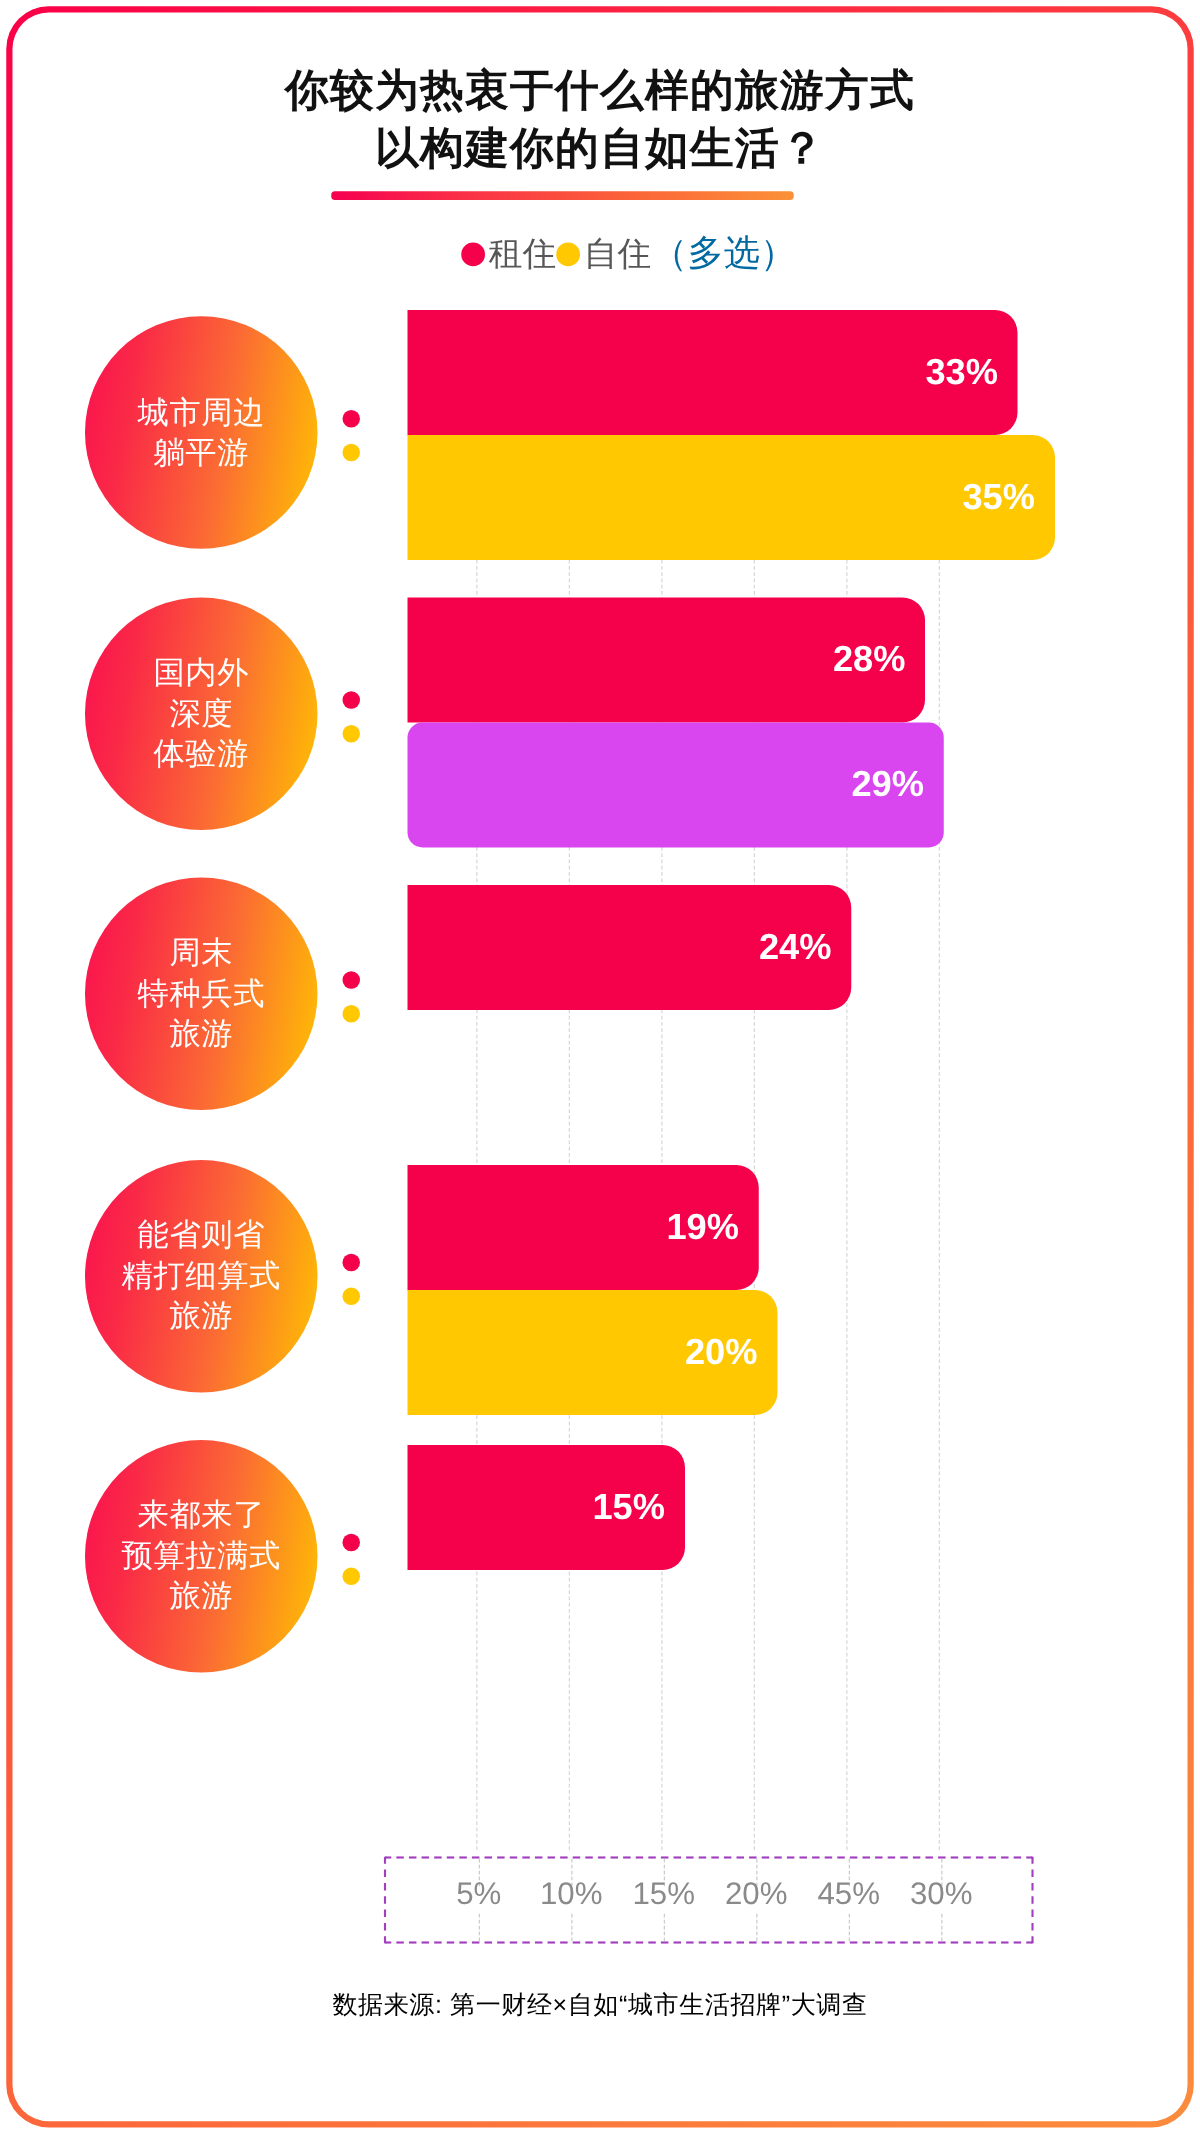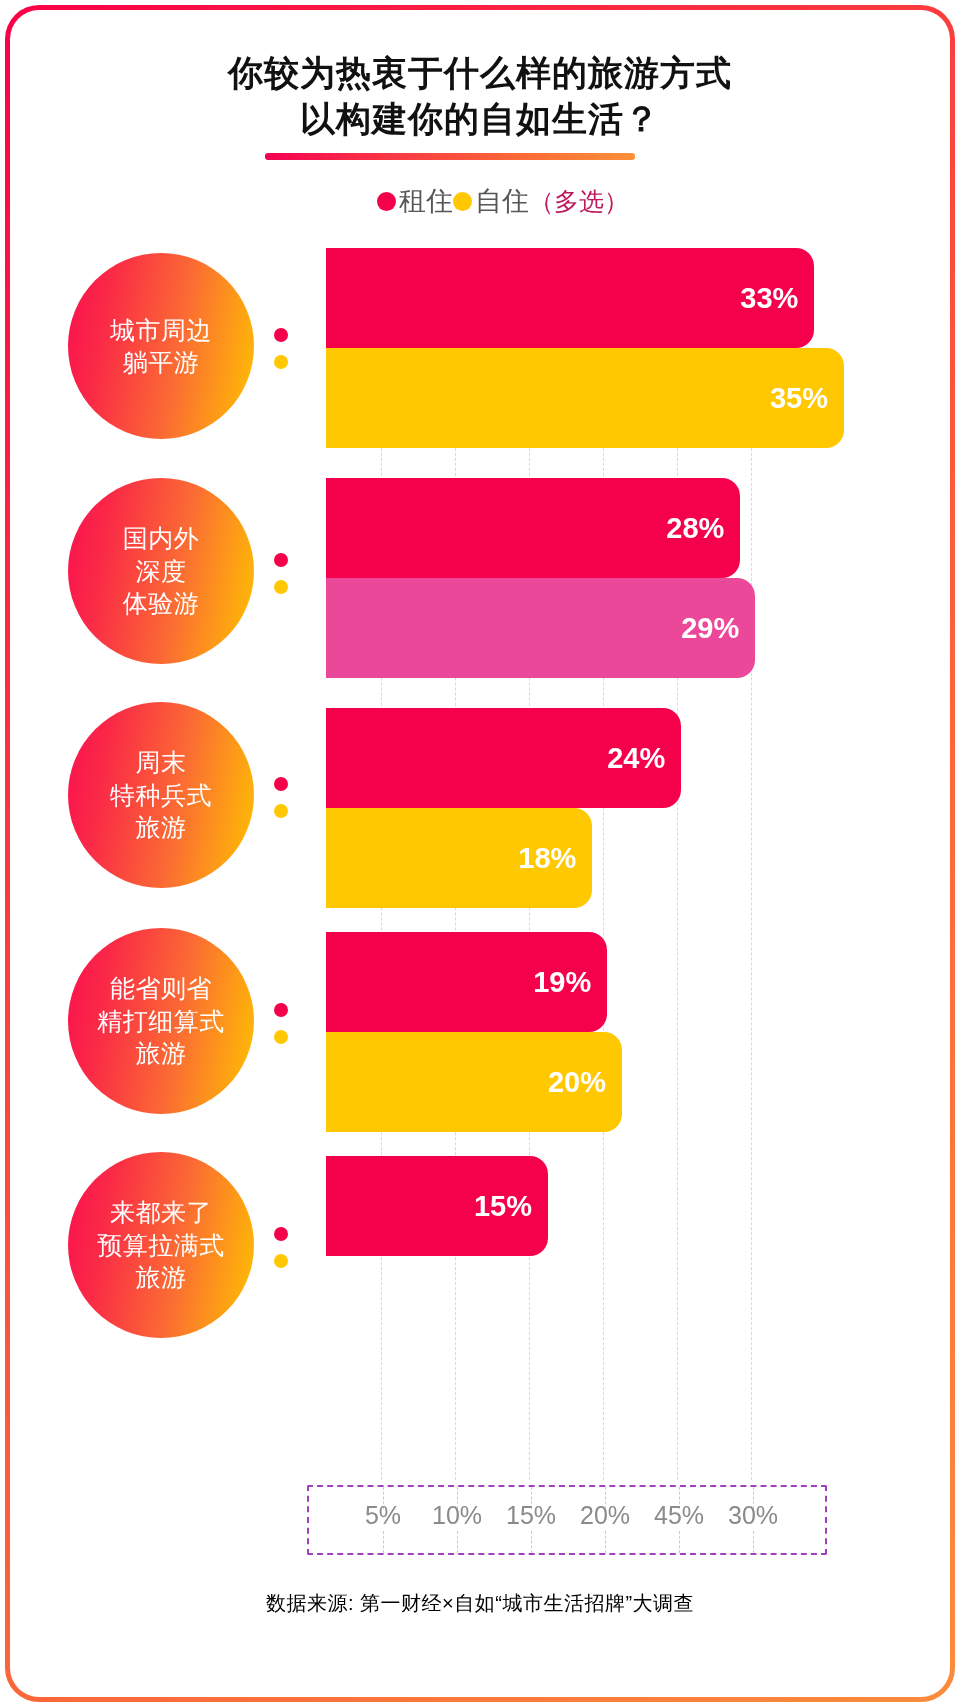--- a/index.html
+++ b/index.html
@@ -77,21 +77,21 @@
     justify-content: center;
     align-items: center;
     gap: 0px;
     padding-left: 46px;
   }
   .legend-item { display: flex; align-items: center; gap: 3px; }
   .legend-dot { width: 19px; height: 19px; border-radius: 50%; display: inline-block; }
   .legend-dot.red { background: #F5004B; }
   .legend-dot.yellow { background: #FFC800; }
   .legend-label { font-size: 27px; color: #575757; letter-spacing: 0px; }
-  .legend-note { font-size: 25px; color: #be185d; }
+  .legend-note { font-size: 29px; color: #0369a1; }
 
   
   .plot {
     position: absolute;
     left: 0; top: 240px;
     width: 960px;
     height: 1250px;
   }
 
   
@@ -283,42 +283,39 @@
 体验游</div>
             </div>
             <div class="dots" style="top: 313px;">
               <div class="mini-dot red"></div>
               <div class="mini-dot yellow"></div>
             </div>
             <div class="bars" style="top: 238px;">
               <div class="bar red" style="width: 414.4px; background: rgb(245, 0, 75);">
                 <span>28%</span>
               </div>
-              <div class="bar yellow" style="width: 429.2px; background: #ec4899;">
+              <div class="bar yellow" style="width: 429.2px; background: #d946ef; border-radius: 12px;">
                 <span>29%</span>
               </div>
             </div>
           </div>
           <div class="row" style="top: 0px;">
             <div class="bubble" style="top: 462px;">
               <div class="bubble-label">周末
 特种兵式
 旅游</div>
             </div>
             <div class="dots" style="top: 537px;">
               <div class="mini-dot red"></div>
               <div class="mini-dot yellow"></div>
             </div>
             <div class="bars" style="top: 468px;">
               <div class="bar red" style="width: 355.2px; background: rgb(245, 0, 75);">
                 <span>24%</span>
               </div>
-              <div class="bar yellow" style="width: 266.4px; background: rgb(255, 200, 0);">
-                <span>18%</span>
-              </div>
             </div>
           </div>
           <div class="row" style="top: 0px;">
             <div class="bubble" style="top: 688px;">
               <div class="bubble-label">能省则省
 精打细算式
 旅游</div>
             </div>
             <div class="dots" style="top: 763px;">
               <div class="mini-dot red"></div>

